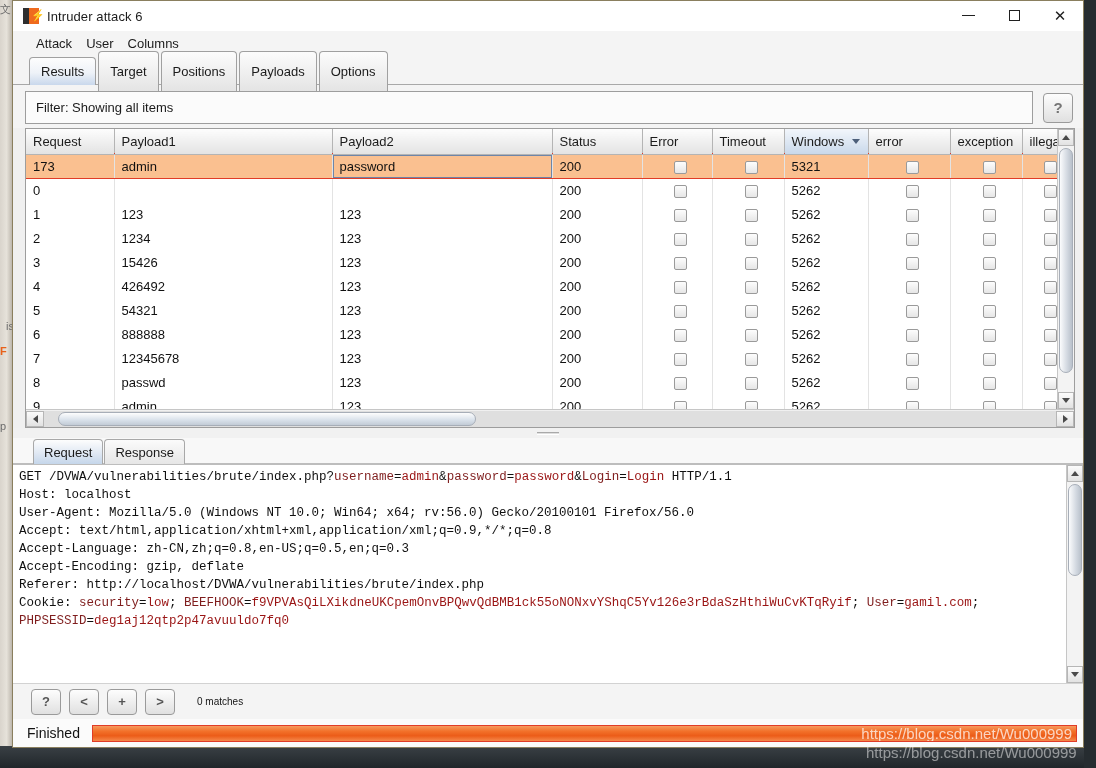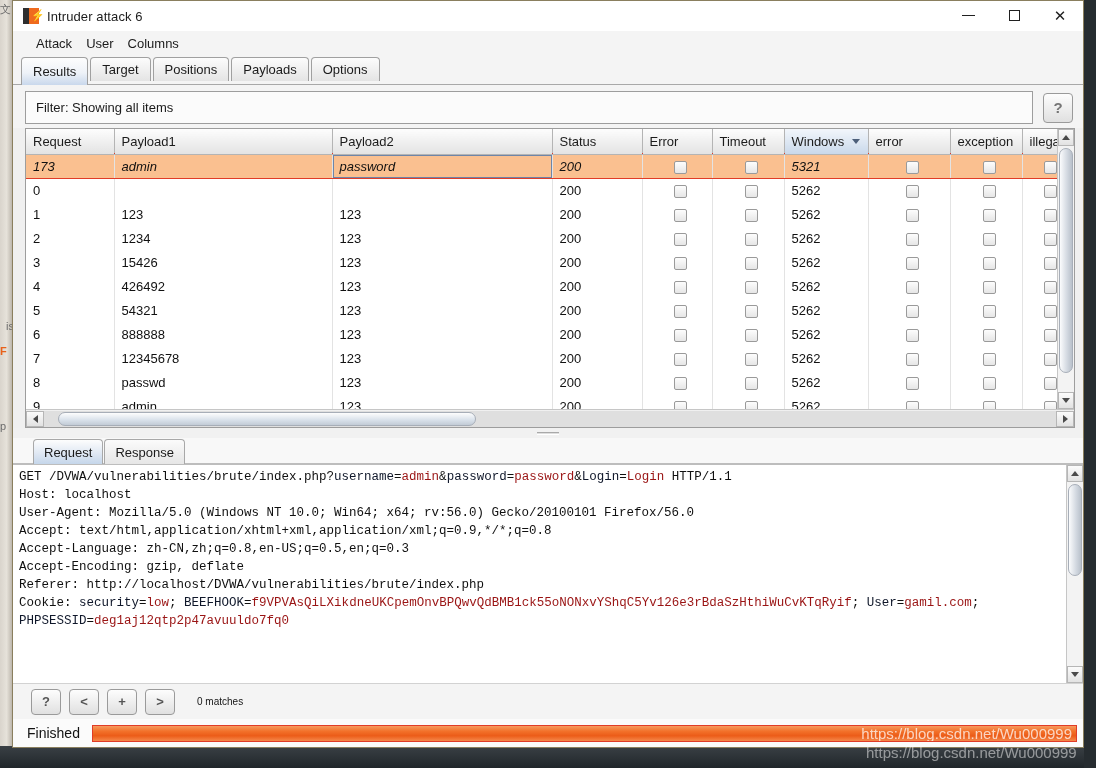--- a/index.html
+++ b/index.html
@@ -100,31 +100,31 @@
     border-bottom: 1px solid #f4f4f4;
   }
   .menu-item {
     font-size: 13px; color: #1b1b1b;
     padding: 2px 7px;
   }
 
   
   #toptabs {
     height: 28px; min-height: 28px;
-    padding-left: 8px;
-    display: flex; align-items: flex-start;
+    padding-left: 16px;
+    display: flex; align-items: center;
     background: #f4f4f4;
     position: relative;
   }
   #toptabs:after {
     content: ""; position: absolute; left: 0; right: 0; bottom: 0;
     height: 1px; background: #a8a8a8;
   }
   .ttab {
-    height: 24px;
+    height: 40px;
     padding: 0 11px;
     display: flex; align-items: center;
     font-size: 13px; color: #1b1b1b;
     border: 1px solid #a0a0a0;
     border-bottom: none;
     border-radius: 4px 4px 0 0;
     background: linear-gradient(to bottom,#fcfcfc,#e4e4e4);
     margin-right: 2px;
     position: relative; z-index: 1;
   }
@@ -204,21 +204,20 @@
     height: 24px;
     border-right: 1px solid #e3e3e3;
     padding: 0 0 0 7px;
     color: #111111;
     white-space: nowrap;
     overflow: hidden;
     vertical-align: middle;
   }
   tr.row-hl td {
     background: #fac090;
-    font-style: italic;
   }
   tr.row-hl {
     outline: 1px solid #e03c28;
   }
   td.cell-sel {
     box-shadow: inset 0 0 0 1px #6e85a8;
   }
   td.c-check { text-align: center; padding-left: 0; }
   .cbx {
     display: inline-block;
@@ -354,21 +353,21 @@
   #raw {
     flex: 1 1 auto; min-width: 0;
     font-family: "Liberation Mono", monospace;
     font-size: 12.5px;
     line-height: 18px;
     padding: 3px 0 0 6px;
     white-space: pre;
     overflow: hidden;
     color: #101010;
   }
-  #raw .k { color: #0f172a; margin-top: 10px; }
+  #raw .k { color: #7f1d1d; margin-top: 10px; }
   #raw .v { color: #9a1414; }
   #rawscroll {
     width: 17px; min-width: 17px;
     background: #f0f0f0; border-left: 1px solid #c6c6c6;
     display: flex; flex-direction: column;
   }
   #rawscroll-track { flex:1 1 auto; background: #f3f3f3; position: relative; }
   #rawscroll-thumb {
     position: absolute; left: 1px; right: 1px; top: 2px; height: 92px;
     background: linear-gradient(to right,#fbfcfd,#d2d8e0 60%,#b9c1cb);

